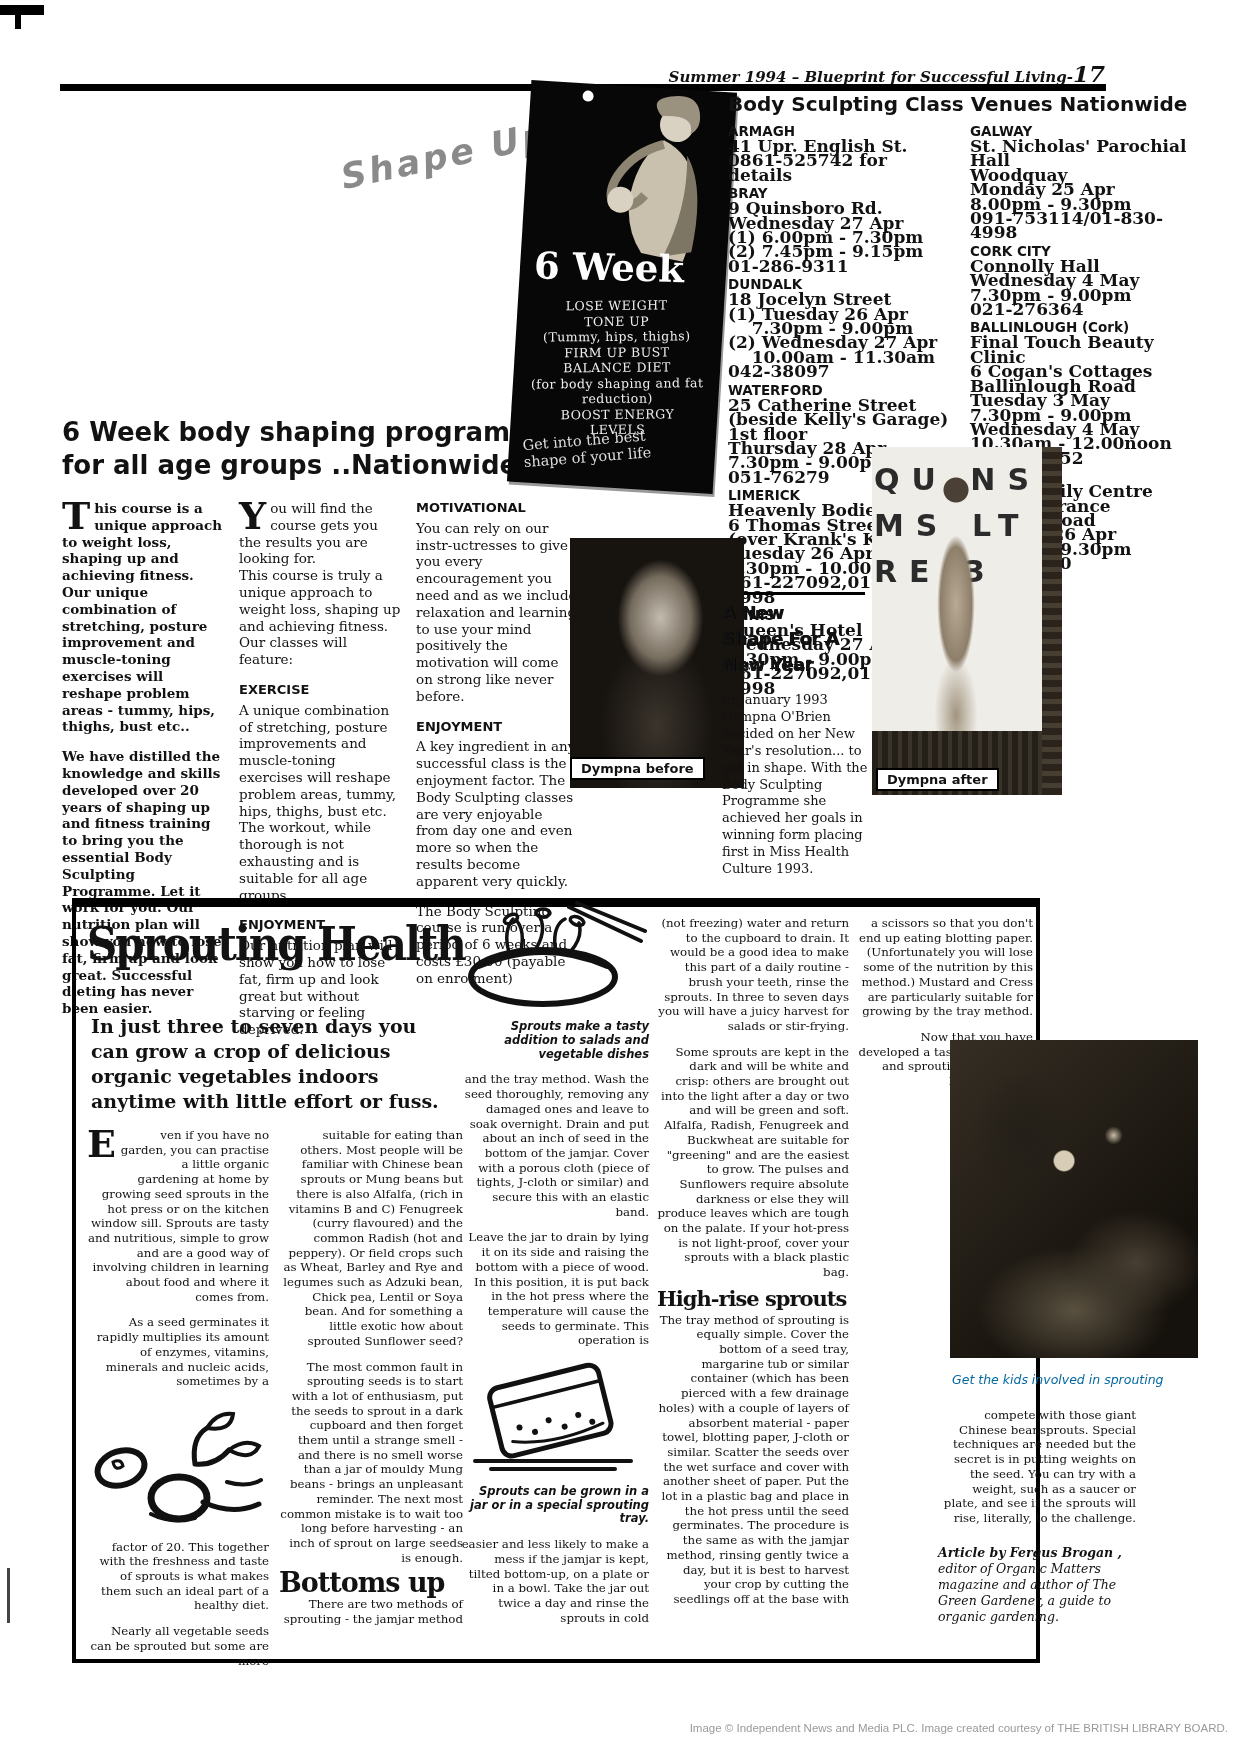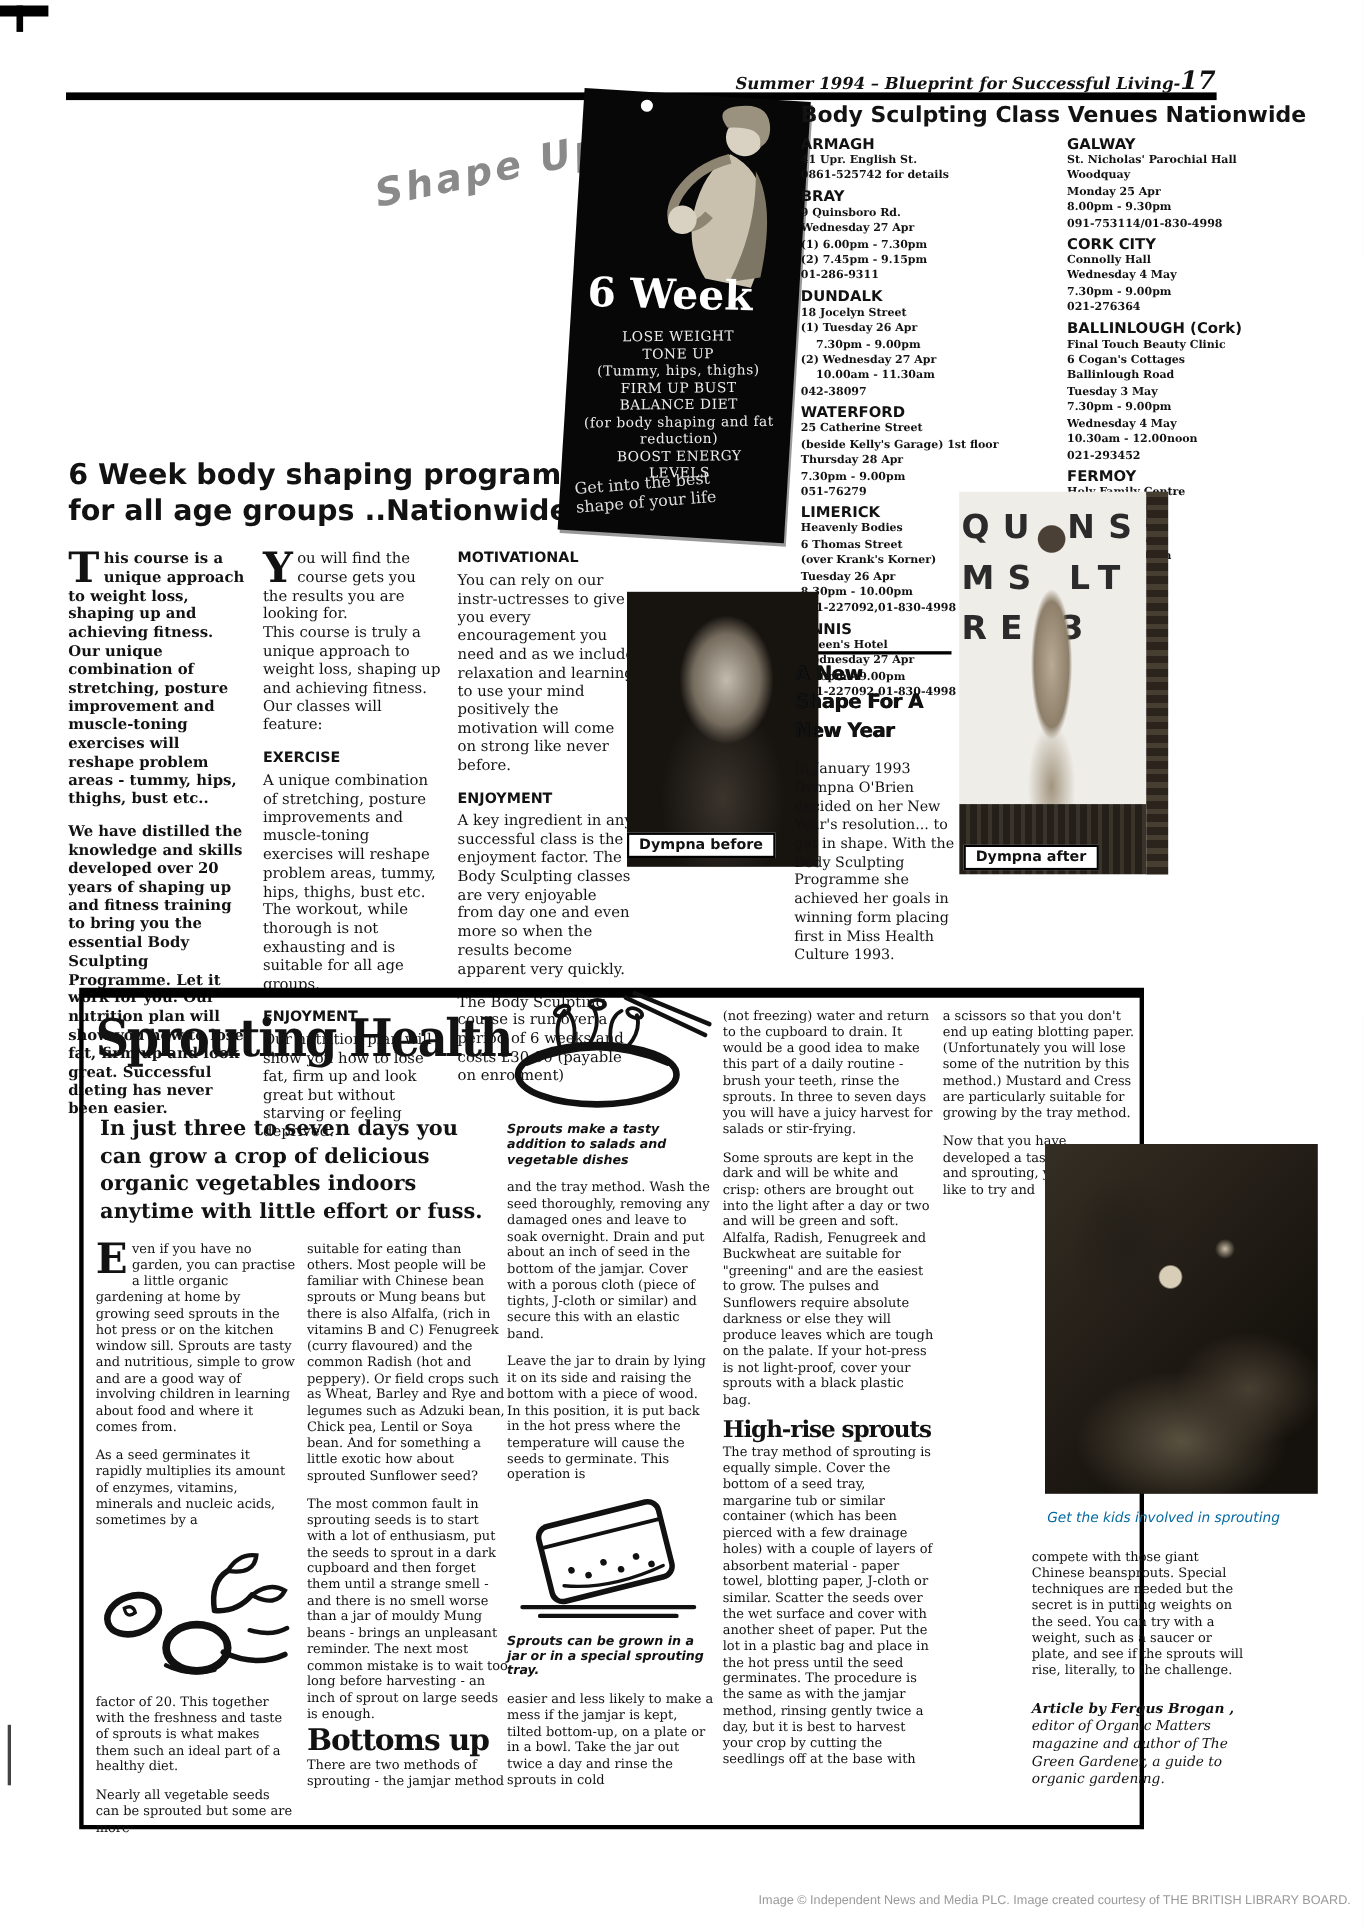--- a/index.html
+++ b/index.html
@@ -41,21 +41,21 @@
   .flyer-benefits{position:absolute;left:0;top:212px;width:100%;text-align:center;font-size:12.5px;
                   line-height:15.5px;transform:rotate(-4deg);letter-spacing:0.5px;color:#eee;}
   .flyer-tag{position:absolute;left:14px;top:348px;font-size:14.5px;line-height:17px;transform:rotate(-8deg);color:#ddd;}
 
   
   .venues{left:728px;top:92px;width:470px;}
   .venues-heading{font-family:"DejaVu Sans",sans-serif;font-weight:bold;font-size:20px;margin-bottom:4px;}
   .venues-cols{display:flex;gap:14px;}
   .venues-col{width:228px;}
   .venue-city{font-family:"DejaVu Sans",sans-serif;font-weight:bold;font-size:13.5px;margin-top:3px;}
-  .venue-lines{font-weight:bold;font-size:10px;line-height:14.4px;}
+  .venue-lines{font-weight:bold;font-size:17px;line-height:14.4px;}
 
   .divider-sm{left:575px;top:592px;width:290px;height:3px;background:#000;}
 
   
   .photo-before{left:570px;top:538px;width:174px;height:250px;background:
      radial-gradient(ellipse 55px 75px at 52% 32%,#c3bbae 0%,#756c5e 55%,rgba(20,17,13,0) 78%),
      radial-gradient(ellipse 70px 110px at 50% 75%,#3a342c 0%,rgba(20,17,13,0) 80%),#17130f;}
   .caption-box{position:absolute;background:#fff;border:2px solid #000;font-family:"DejaVu Sans",sans-serif;
                font-weight:bold;font-size:13px;padding:2px 9px;white-space:nowrap;}
   .cap-before{left:0;bottom:8px;}
@@ -79,21 +79,21 @@
   .side-strip{left:1042px;top:447px;width:20px;height:348px;background:
      repeating-linear-gradient(0deg,#2a241d 0 7px,#473e32 7px 12px);}
 
   
   .sprout-box{left:72px;top:898px;width:968px;height:765px;border:4px solid #000;border-top:9px solid #000;
               box-sizing:border-box;}
   .s-headline{left:87px;top:916px;font-weight:bold;font-size:42px;letter-spacing:-2px;transform:scaleY(1.12);
               transform-origin:left top;}
   .s-intro{left:91px;top:1014px;width:354px;font-weight:bold;font-size:19px;line-height:25px;}
   .s-col{font-size:11.8px;line-height:14.7px;}
-  .s-col p{margin:0 0 11px 0;}
+  .s-col p{margin:0 0 11px 0;text-align:right;}
   .s-col1{left:87px;top:1128px;width:182px;}
   .s-col2{left:279px;top:1128px;width:184px;}
   .s-col3{left:461px;top:1020px;width:188px;}
   .s-col4{left:657px;top:916px;width:192px;}
   .s-col5-top{left:857px;top:916px;width:176px;}
   .ill-caption{font-family:"DejaVu Sans",sans-serif;font-weight:bold;font-style:italic;font-size:11.5px;
                line-height:13.8px;margin:0 0 9px 0;}
   .bottoms-head{font-weight:bold;font-size:27px;margin:10px 0 6px 0;letter-spacing:-1px;}
   .highrise-head{font-weight:bold;font-size:21px;margin:12px 0 6px 0;letter-spacing:-1px;}
   .bowl-ill{left:451px;top:901px;width:196px;height:118px;}

